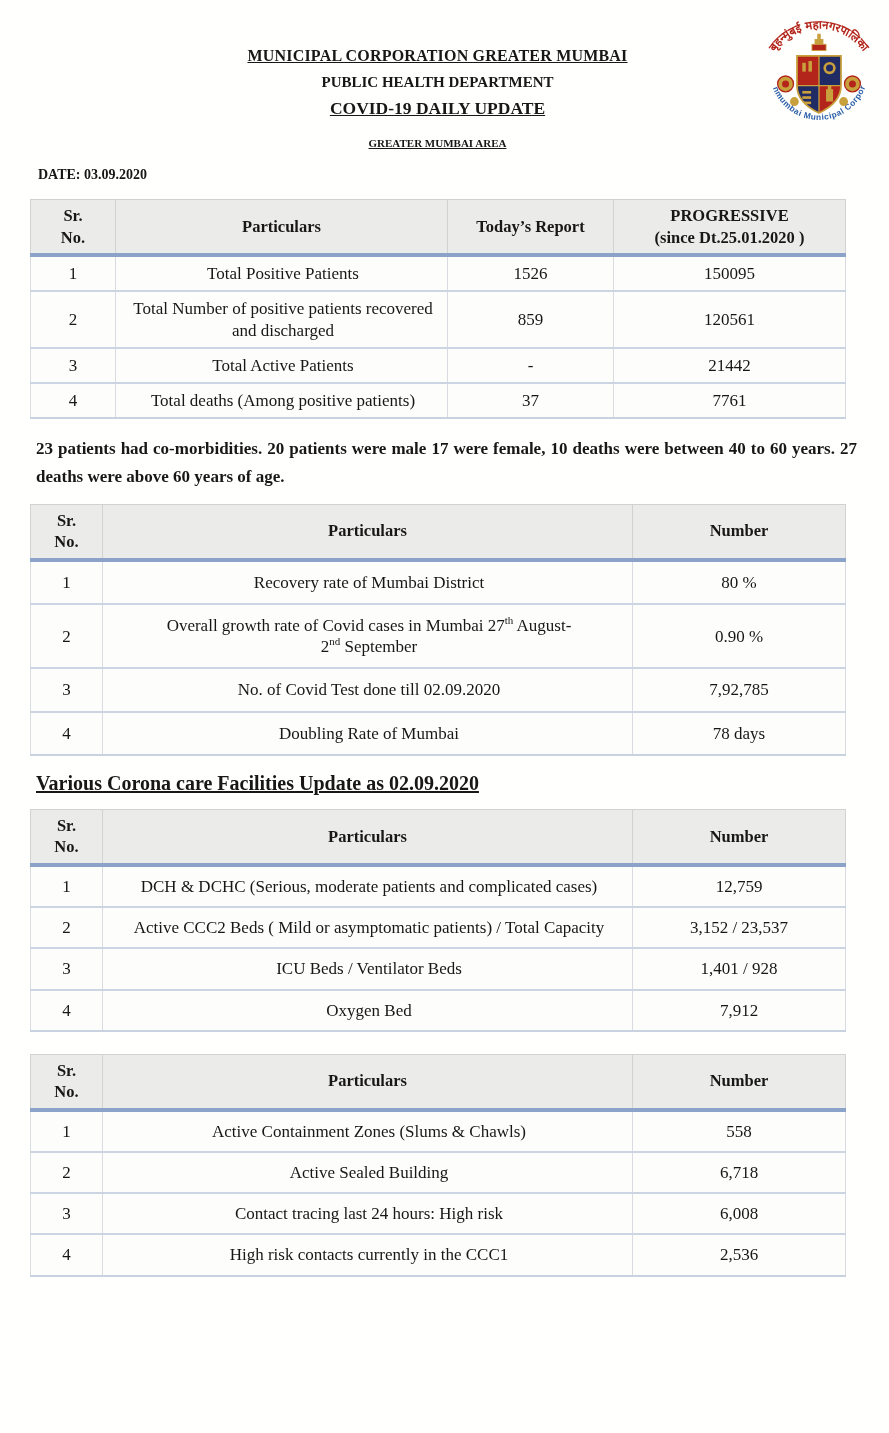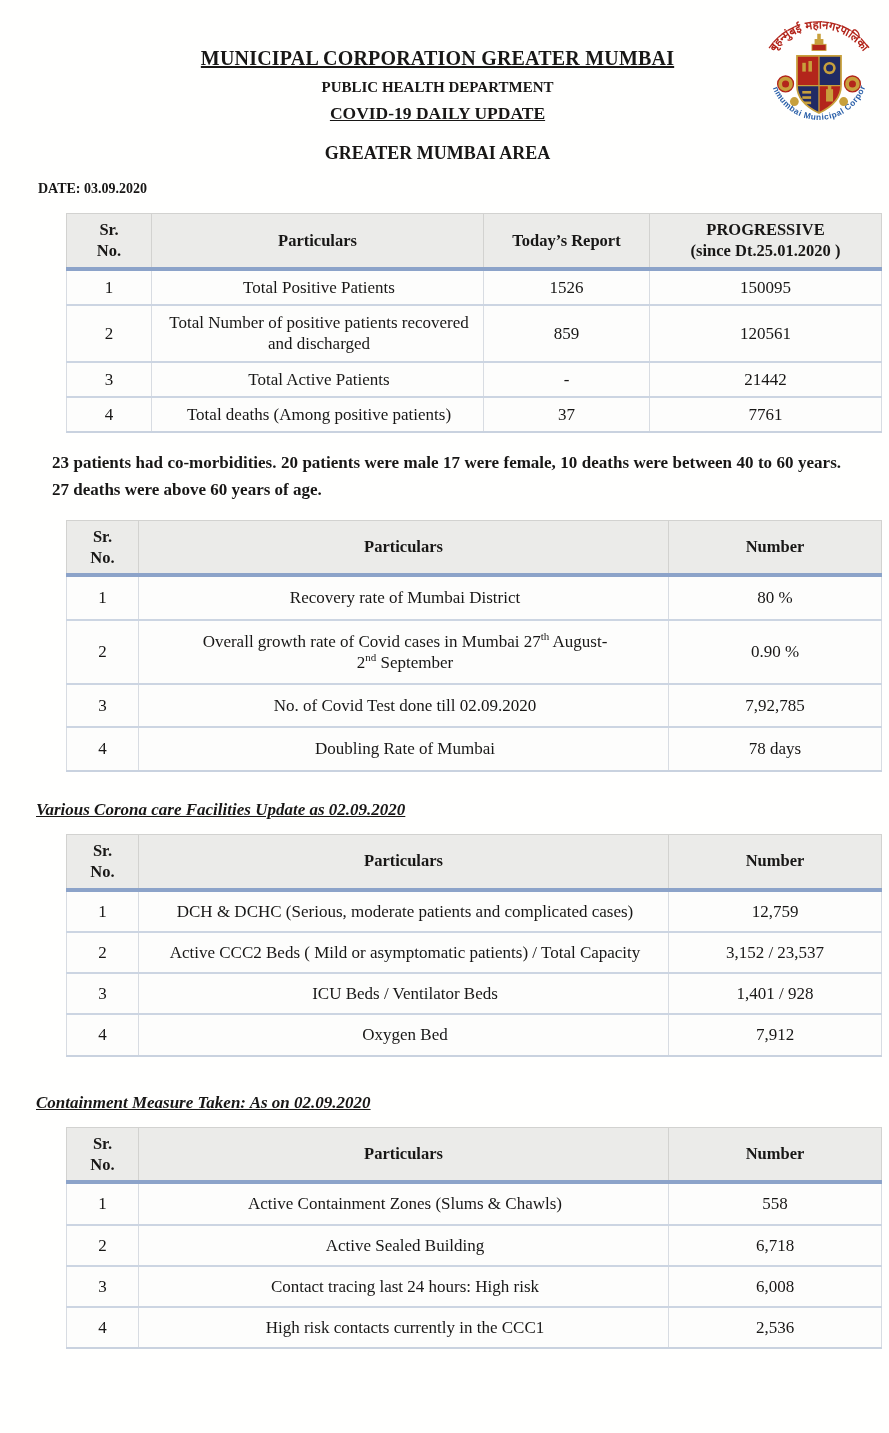--- a/index.html
+++ b/index.html
@@ -8,36 +8,35 @@
     background: #fffffe;
     font-family: "Liberation Serif", serif;
     color: #181716;
     position: relative;
     overflow: hidden;
   }
   .page { position: relative; box-sizing: border-box; padding: 46px 44px 0 30px; }
 
   
   .doc-header { text-align: center; line-height: 1.25; }
-  .org-title { font-size: 20px; font-weight: bold; text-decoration: underline; letter-spacing: 0.2px; }
+  .org-title { font-size: 16px; font-weight: bold; text-decoration: underline; letter-spacing: 0.2px; }
   .dept-title { font-size: 15px; font-weight: bold; margin-top: 7px; }
   .report-title { font-size: 17.5px; font-weight: bold; text-decoration: underline; margin-top: 6px; }
-  .area-title { font-size: 18px; font-weight: bold; margin-top: 17px; text-align: center; }
+  .area-title { font-size: 11px; font-weight: bold; text-decoration: underline; margin-top: 17px; text-align: center; }
 
   .logo-wrap { position: absolute; top: 10px; left: 752px; width: 134px; height: 132px; }
   .logo-top-text { font-family: "DejaVu Sans", sans-serif; font-size: 13px; font-weight: bold; }
   .logo-bottom-text { font-family: "Liberation Sans", sans-serif; font-size: 9.5px; font-weight: bold; letter-spacing: 0.6px; }
 
   .date-block { margin: 16px 0 0 8px; font-size: 14px; font-weight: bold; line-height: 1.35; }
 
   
   table.doc-table {
     width: 815px; border-collapse: collapse; table-layout: fixed;
     margin-top: 14px;
-    margin-left: 36px;
   }
   table.doc-table th {
     background: #ebebe9;
     font-size: 16.5px; font-weight: bold; text-align: center; vertical-align: middle;
     padding: 5px 4px;
     white-space: pre-line;
     line-height: 1.3;
     border: 1px solid #d2d2d0;
     border-bottom: 4px solid #8ca3c9;
   }
@@ -51,22 +50,22 @@
   td.c-sr, td.c-num { text-align: center; }
   td.c-part { text-align: center; padding-left: 13px !important; padding-right: 10px !important; }
   .t1 td { padding: 6px 6px; }
   .t2 td { padding: 10px 6px; }
   .t3 td { padding: 9px 6px; }
   .t4 td { padding: 9px 6px; }
   sup { font-size: 11px; line-height: 0; }
 
   
   .notes { width: 821px; margin: 16px 0 6px 6px; font-size: 17px; font-weight: bold; line-height: 1.6; text-align: justify; }
-  .notes p { margin: 16px; }
-  .section-heading { margin: 28px 0 10px 6px; font-size: 17px; font-weight: bold; text-decoration: underline; font-style: italic; }
+  .notes p { margin: 0; }
+  .section-heading { margin: 16px 0 10px 6px; font-size: 20px; font-weight: bold; text-decoration: underline; }
   .spacer-lg { height: 8px; }
 </style>
 </head>
 <body>
 
 <div class="page">
 
   <div class="logo-wrap">
     <svg width="134" height="132" viewBox="0 0 150 150">
       <defs>
@@ -256,21 +255,20 @@
       </tr>
       <tr>
         <td class="c-sr">4</td>
         <td class="c-part">Oxygen Bed</td>
         <td class="c-num">7,912</td>
       </tr>
     </tbody>
   </table>
 
   <div class="spacer-lg"></div>
-  <div class="section-heading">Containment Measure Taken: As on 02.09.2020</div>
 
   <table class="doc-table t4">
     <colgroup>
         <col style="width:72px">
         <col style="width:530px">
         <col style="width:213px">
       </colgroup>
     <thead>
       <tr>
         <th>Sr.

